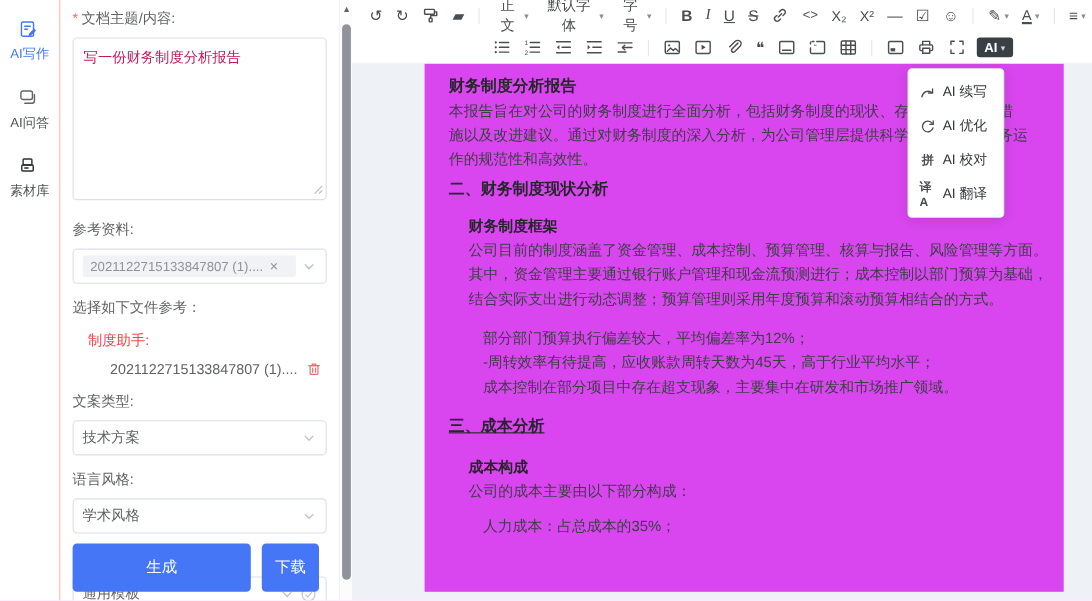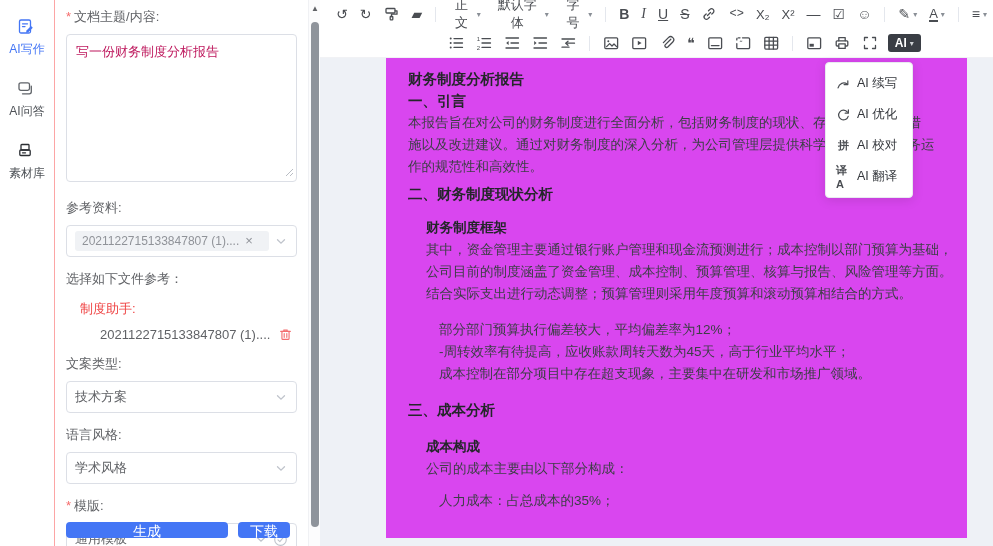--- a/index.html
+++ b/index.html
@@ -33,21 +33,21 @@
   .sel .chev{width:14px;height:14px;color:#c0c4cc;flex:none;}
   .sel .okc{width:15px;height:15px;color:#c0c4cc;flex:none;margin-left:5px;}
   .tag{display:flex;align-items:center;gap:6px;background:#f0f2f5;border-radius:3px;
        padding:3px 7px;font-size:12px;color:#909399;max-width:180px;}
   .tag .x{color:#909399;font-size:13px;line-height:10px;cursor:pointer;}
   .assist{font-size:13px;color:#ef4444;margin:12px 0 0 14px;}
   .fileline{display:flex;align-items:center;margin:9px 0 0 34px;}
   .fileline .fname{flex:1;font-size:13px;color:#606266;white-space:nowrap;overflow:hidden;}
   .fileline .trash{width:15px;height:15px;color:#f36d6f;cursor:pointer;margin-right:4px;}
   .btn-row{position:absolute;left:11px;right:18px;bottom:8px;display:flex;gap:10px;}
-  .btn{background:#4476f5;color:#fff;border:none;border-radius:4px;height:16px;font-size:14px;cursor:pointer;
+  .btn{background:#4476f5;color:#fff;border:none;border-radius:4px;height:44px;font-size:14px;cursor:pointer;
        font-family:inherit;}
   .btn.gen{flex:1;}
   .btn.dl{width:52px;}
 
   
   .scrollstrip{position:absolute;left:308px;top:0;width:12px;height:546px;background:#fcfcfd;
                border-left:1px solid #f0f1f4;}
   .scroll-up{position:absolute;left:1px;top:4px;width:10px;text-align:center;font-size:8px;color:#606266;}
   .scroll-thumb{position:absolute;left:2px;top:22px;width:8px;height:505px;border-radius:5px;background:#8f949b;}
 
@@ -380,33 +380,32 @@
           </button>
           <button class="ai-chip" data-name="ai-menu-button">
             <span>AI</span>
             <span class="caret">▾</span>
           </button>
         </div>
     </div>
     <div class="canvas" data-name="editor-canvas">
       <div class="doc-page" data-name="document-page" id="doc">
           <div class="doc-line d-title" data-name="document-line">财务制度分析报告</div>
-          <div class="doc-line d-h2" data-name="document-line">一、引言</div>
           <div class="doc-line d-p" data-name="document-line">本报告旨在对公司的财务制度进行全面分析，包括财务制度的现状、存在的风险管控措</div>
           <div class="doc-line d-p" data-name="document-line">施以及改进建议。通过对财务制度的深入分析，为公司管理层提供科学决策依据，财务运</div>
           <div class="doc-line d-p" data-name="document-line">作的规范性和高效性。</div>
           <div class="doc-line d-h2" data-name="document-line" style="margin-top: 5px;">二、财务制度现状分析</div>
           <div class="doc-line d-h3" data-name="document-line" style="margin-top: 12px;">财务制度框架</div>
+          <div class="doc-line d-p2" data-name="document-line">公司目前的制度涵盖了资金管理、成本控制、预算管理、核算与报告、风险管理等方面。</div>
           <div class="doc-line d-p2" data-name="document-line">其中，资金管理主要通过银行账户管理和现金流预测进行；成本控制以部门预算为基础，</div>
-          <div class="doc-line d-p2" data-name="document-line">公司目前的制度涵盖了资金管理、成本控制、预算管理、核算与报告、风险管理等方面。</div>
           <div class="doc-line d-p2" data-name="document-line">结合实际支出进行动态调整；预算管理则采用年度预算和滚动预算相结合的方式。</div>
           <div class="doc-line d-p3" data-name="document-line" style="margin-top: 14px;">部分部门预算执行偏差较大，平均偏差率为12%；</div>
           <div class="doc-line d-p3" data-name="document-line">-周转效率有待提高，应收账款周转天数为45天，高于行业平均水平；</div>
           <div class="doc-line d-p3" data-name="document-line">成本控制在部分项目中存在超支现象，主要集中在研发和市场推广领域。</div>
-          <div class="doc-line d-h2" data-name="document-line" style="margin-top: 14px;">三、成本分析</div>
+          <div class="doc-line d-h2" data-name="document-line" style="margin-top: 14px; text-decoration: underline;">三、成本分析</div>
           <div class="doc-line d-h3" data-name="document-line" style="margin-top: 15px;">成本构成</div>
           <div class="doc-line d-p2" data-name="document-line">公司的成本主要由以下部分构成：</div>
           <div class="doc-line d-p3" data-name="document-line" style="margin-top: 10px;">人力成本：占总成本的35%；</div>
         </div>
     </div>
     <div class="ai-menu" data-name="ai-dropdown-menu" id="ai-menu">
         <div class="menu-item" data-name="menu-item-ai-continue">
           <span class="m-ico" data-name="continue-icon-icon">
             <svg viewBox="0 0 16 16" width="16" height="16" fill="none" stroke="currentColor" stroke-width="1.3" stroke-linecap="round" stroke-linejoin="round">
               <path d="M2.2 12.2c1.2-5 6-6.8 10-4"></path>

